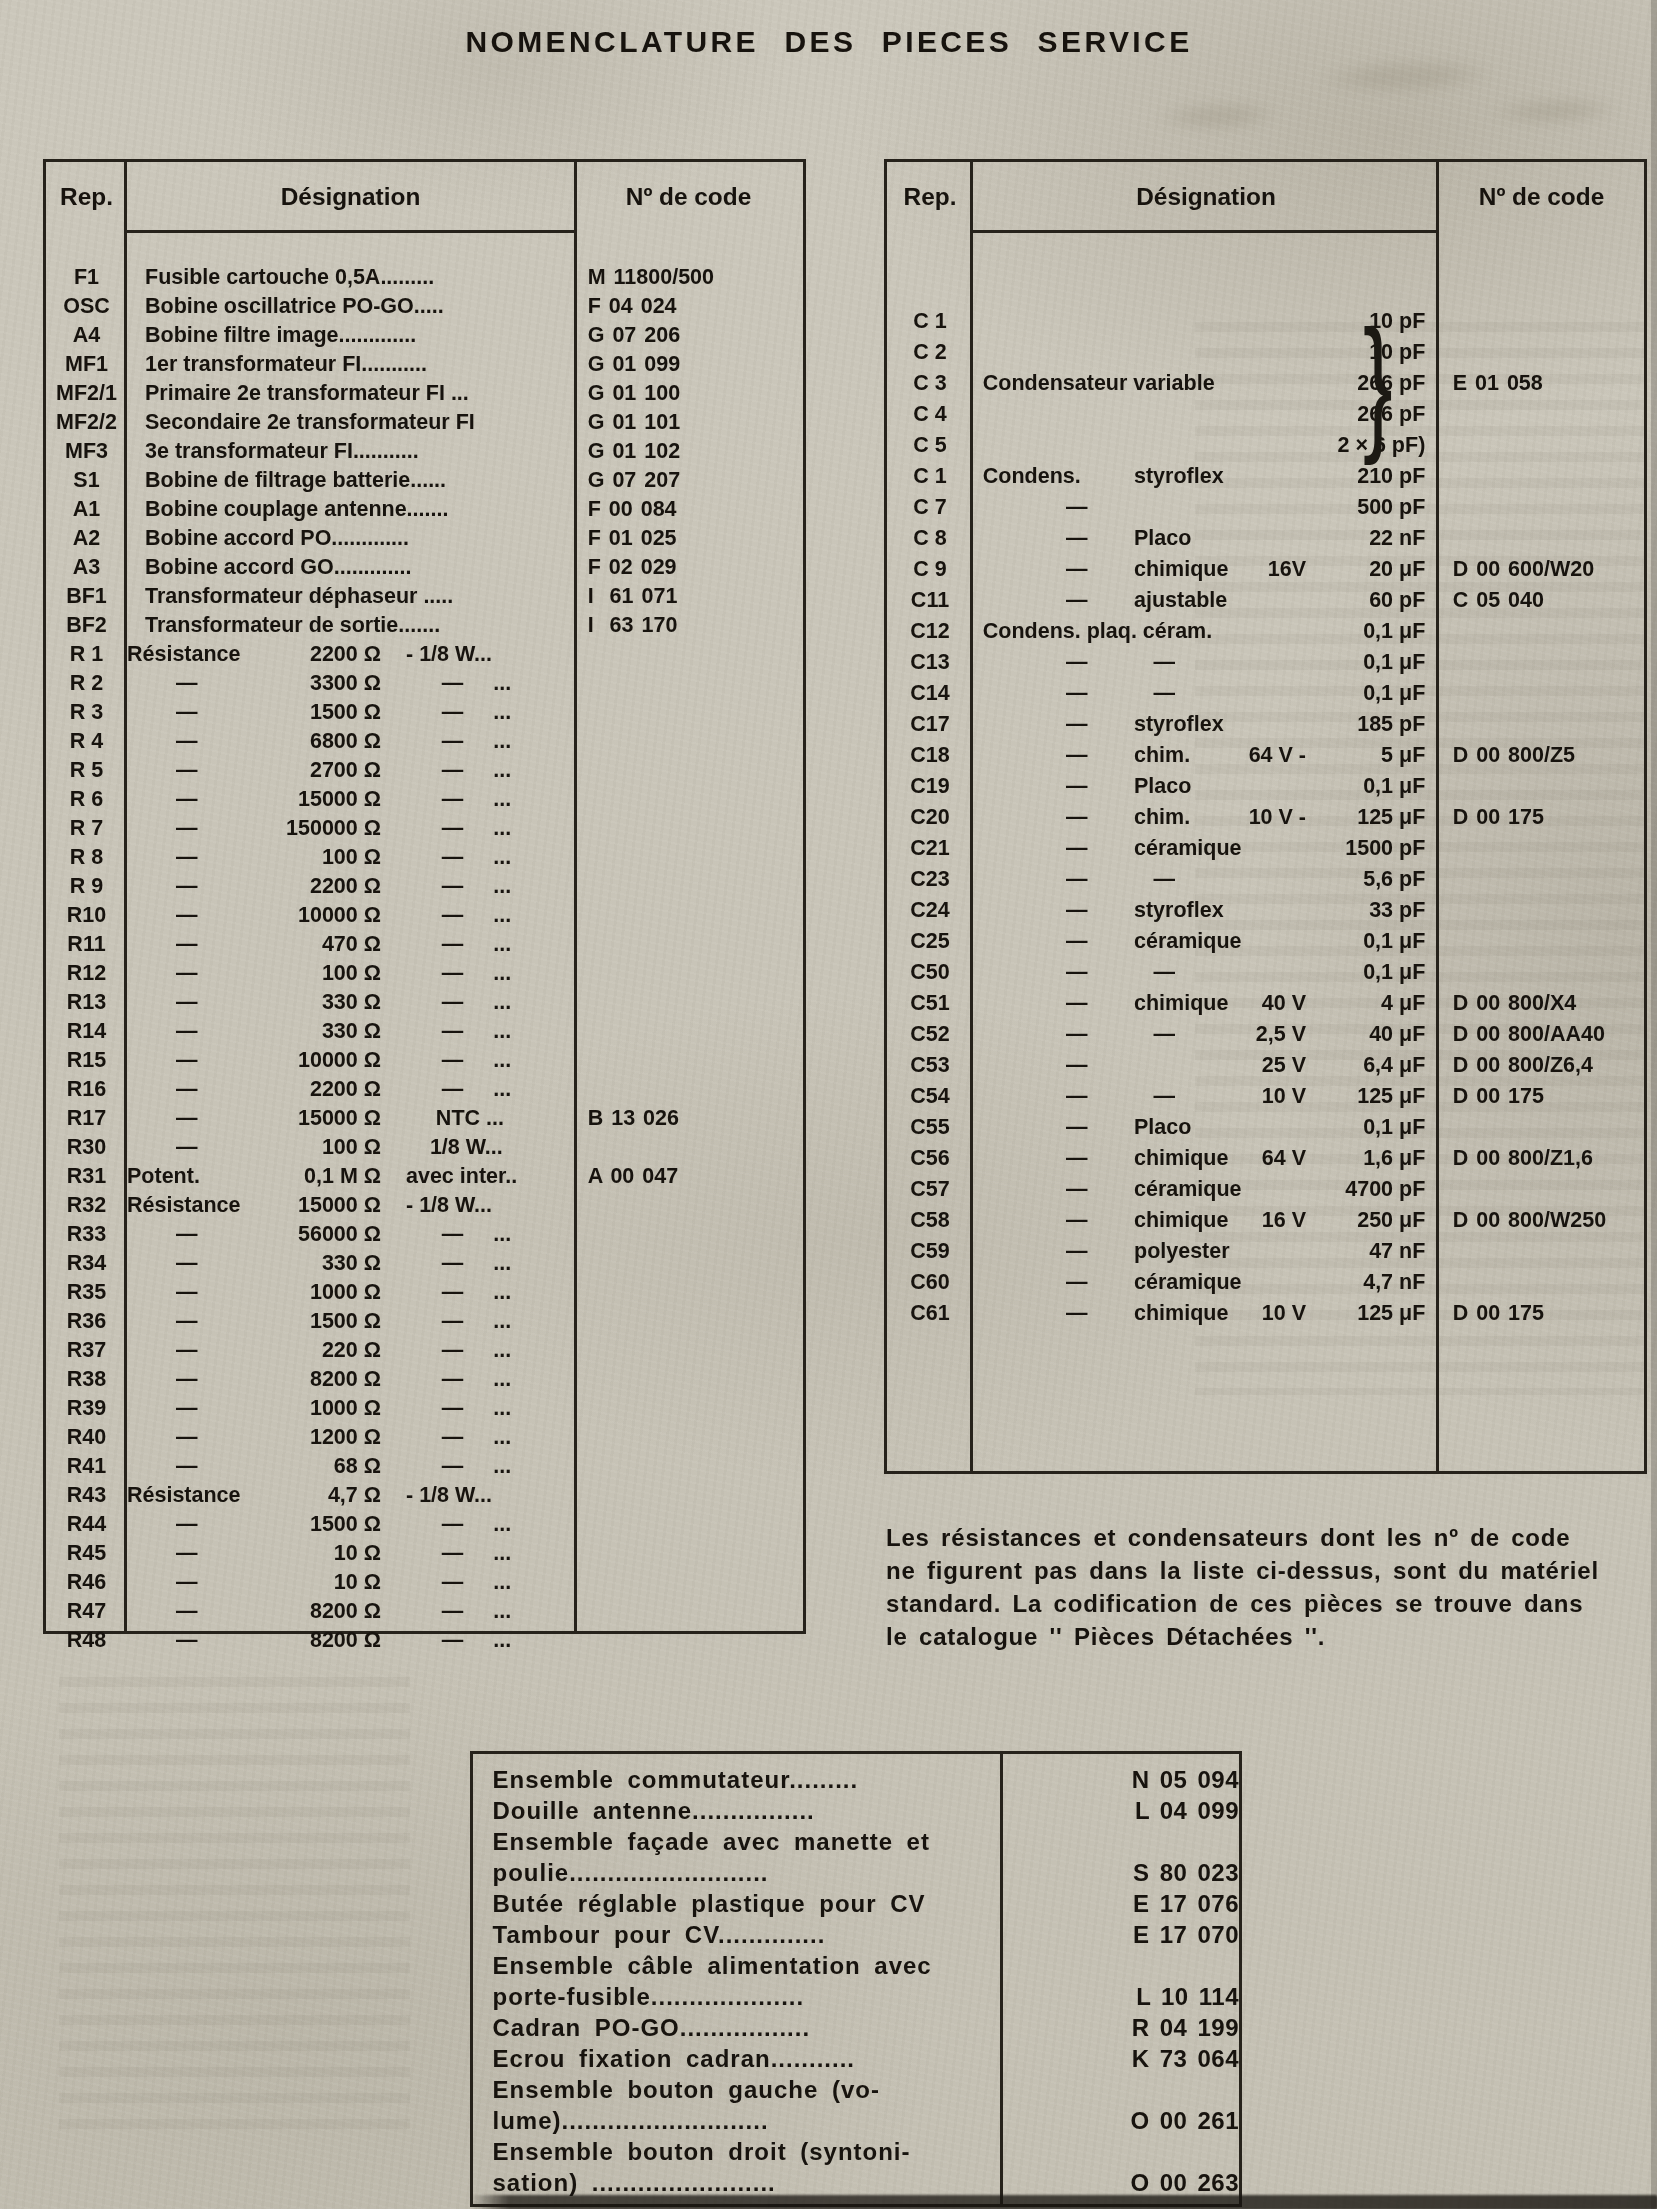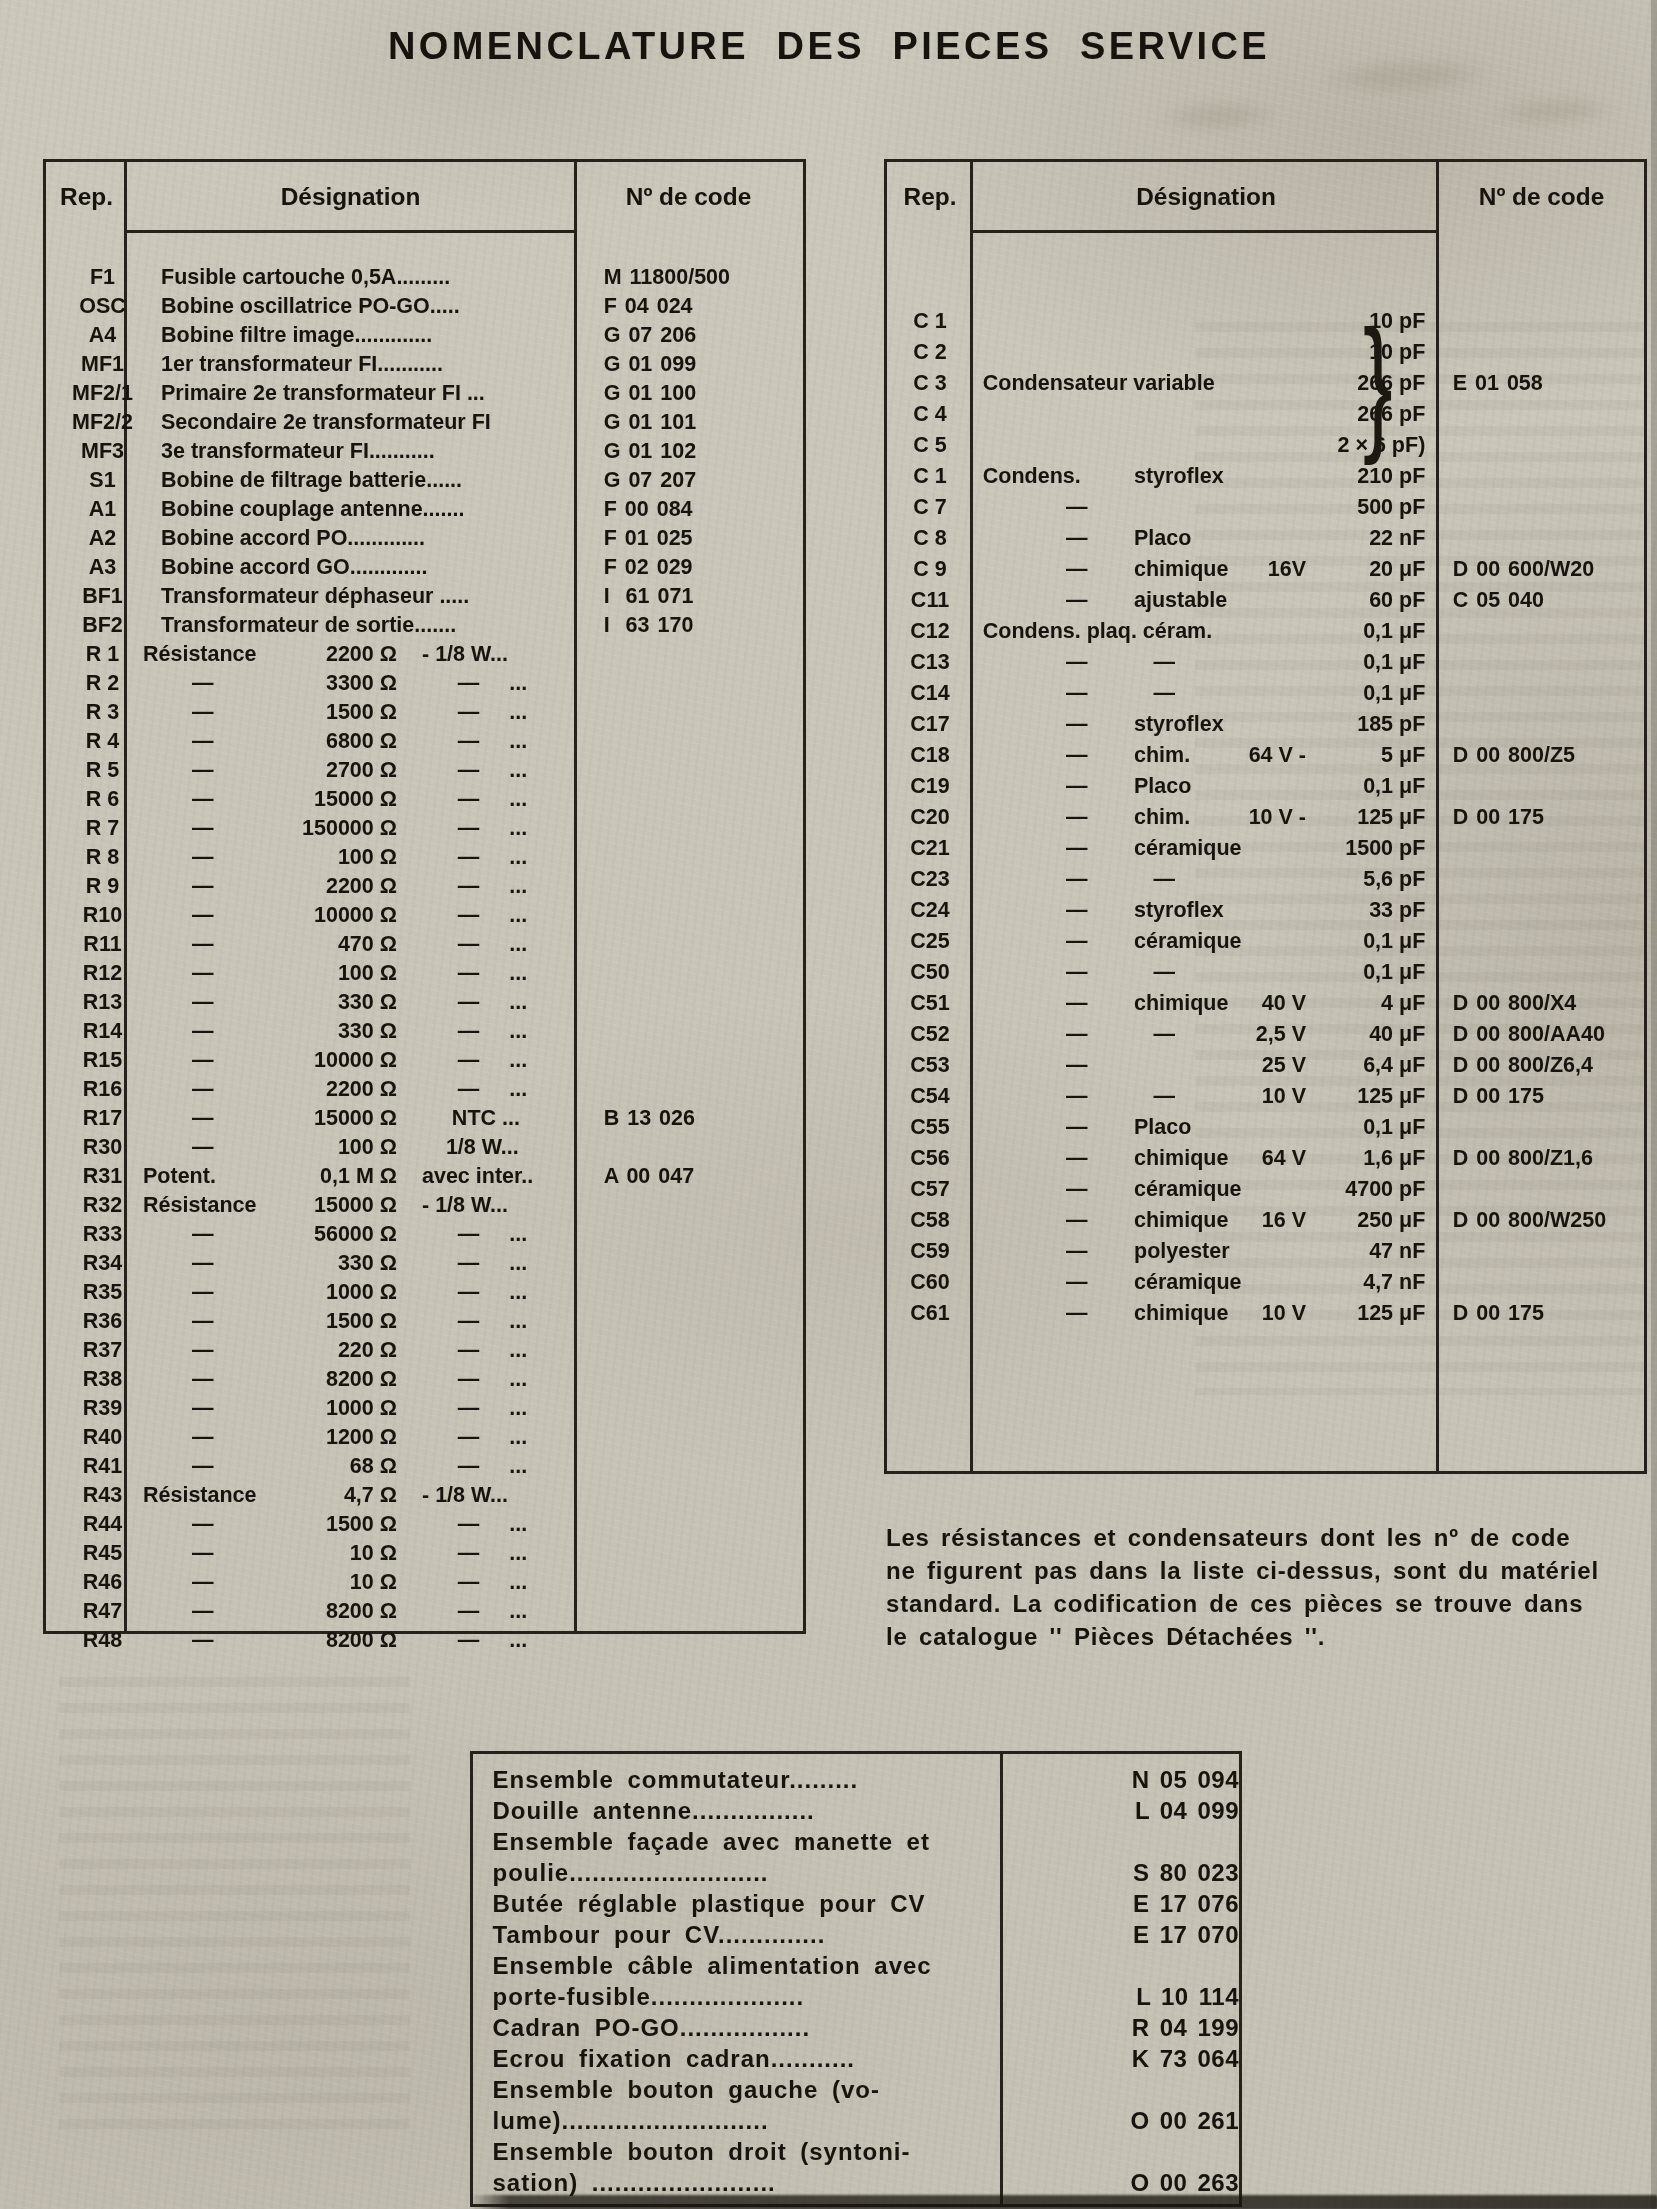--- a/index.html
+++ b/index.html
@@ -39,21 +39,21 @@
   .gb1 { left:1122px; top:13.7px; width:527px; height:166px; }
   .edge-right { position:absolute; right:0; top:0; bottom:0; width:6.8px; background:rgba(42,38,30,.22); }
   .bottom-smudge {
     position:absolute; left:470px; right:0; top:2195px; height:14.6px;
     background:linear-gradient(90deg, rgba(24,21,16,0) 0, rgba(24,21,16,.72) 39px, rgba(24,21,16,.8));
     filter:blur(1px); border-radius:2.9px;
   }
 
   .title {
     position:absolute; top:25px; left:0; width:1658px; text-align:center;
-    font-size:38px; letter-spacing:3.4px; word-spacing:13.7px;
+    font-size:30px; letter-spacing:3.4px; word-spacing:13.7px;
   }
 
   
   .table { position:absolute; border:3.9px solid #26221b; }
   .table.left  { left:43px;  top:159px; width:763px; height:1475px; }
   .table.right { left:884px; top:159px; width:763px; height:1315px; }
   .vdiv { position:absolute; top:0; bottom:0; width:2.9px; background:#26221b; }
   .left .d1 { left:78px; }  .left .d2 { left:528px; }
   .right .d1 { left:83px; } .right .d2 { left:549px; }
   .hdr { position:absolute; top:0; left:0; right:0; height:70px; display:flex; }
@@ -61,21 +61,21 @@
   .left  .hcell.rep { width:81px; }  .left  .hcell.des { width:447px; } .left  .hcell.cod { flex:1; }
   .right .hcell.rep { width:86px; }  .right .hcell.des { width:466px; } .right .hcell.cod { flex:1; }
   .hline { position:absolute; top:68px; height:2.9px; background:#26221b; }
   .left  .hline { left:81px; width:447px; }
   .right .hline { left:86px; width:466px; }
 
   .rows { position:absolute; left:0; right:0; }
   .left  .rows { top:101px; }
   .right .rows { top:144px; }
   .trow { display:flex; font-size:21.5px; white-space:pre; }
-  .left  .trow { height:29px; line-height:29px;margin-left:16px; }
+  .left  .trow { height:29px; line-height:29px; }
   .right .trow { height:31px;    line-height:31px; }
   .trow .rep { text-align:center; }
   .left  .trow .rep { width:81px; }
   .right .trow .rep { width:86px; }
   .trow .des { display:flex; }
   .left  .trow .des { width:447px; }
   .right .trow .des { width:466px; }
   .trow .code { flex:1; padding-left:13.7px; word-spacing:2px; }
 
   .left .des-full { padding-left:18px; }

